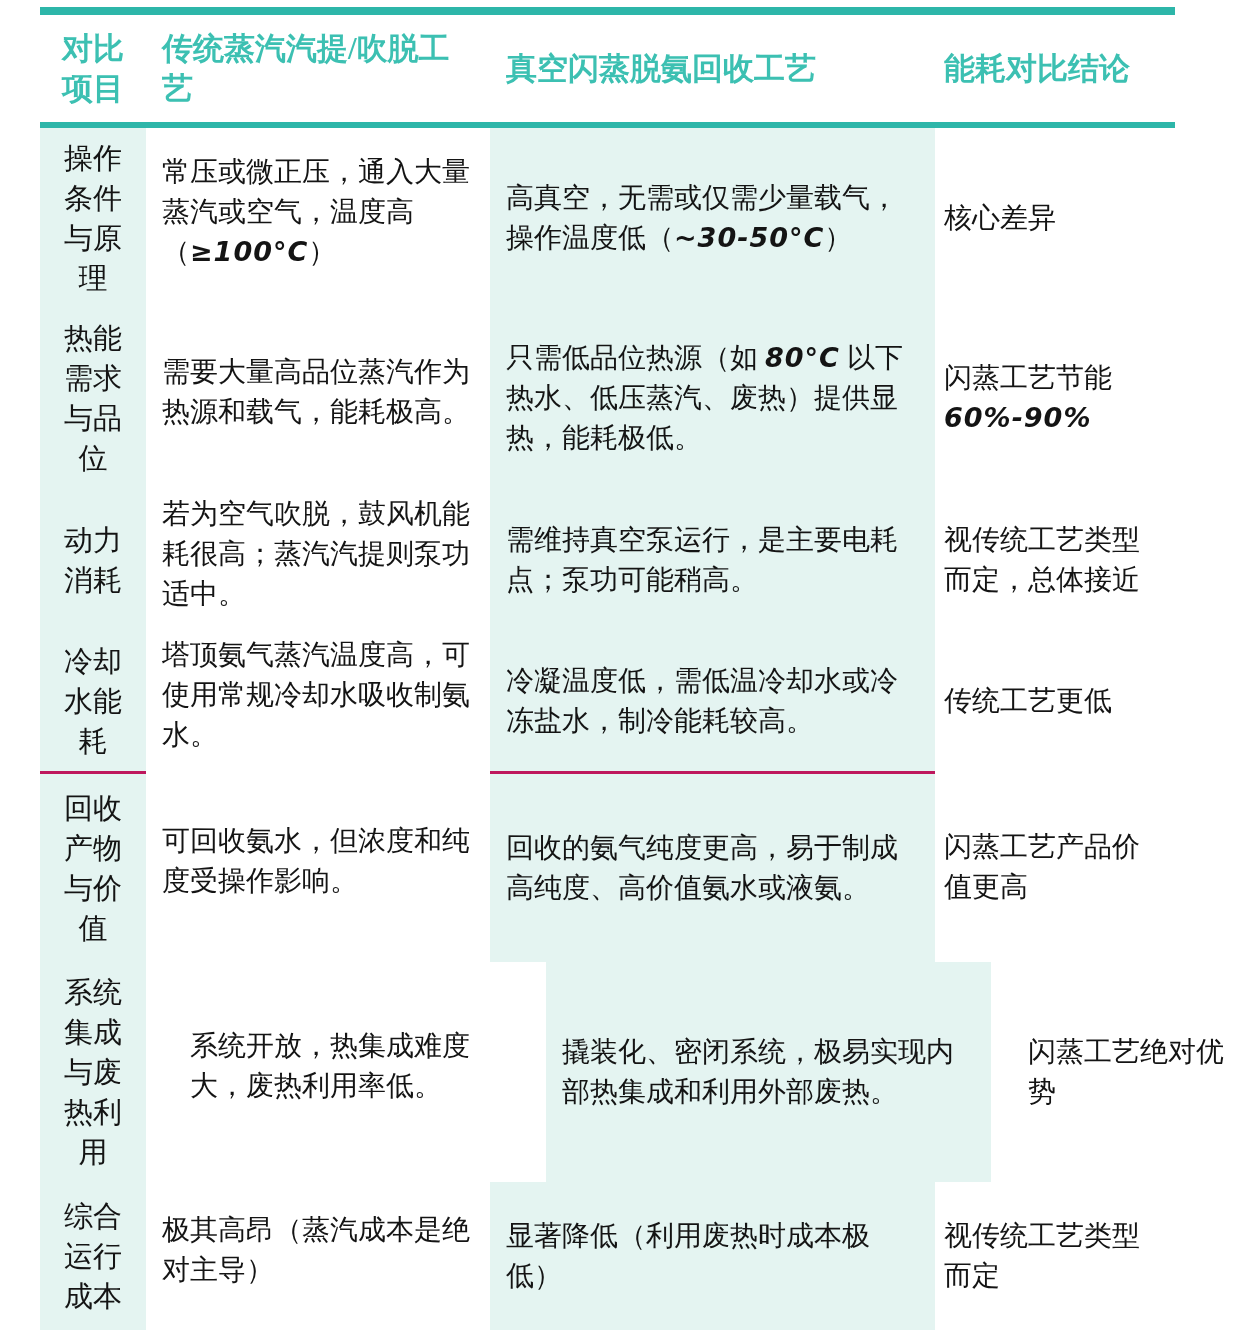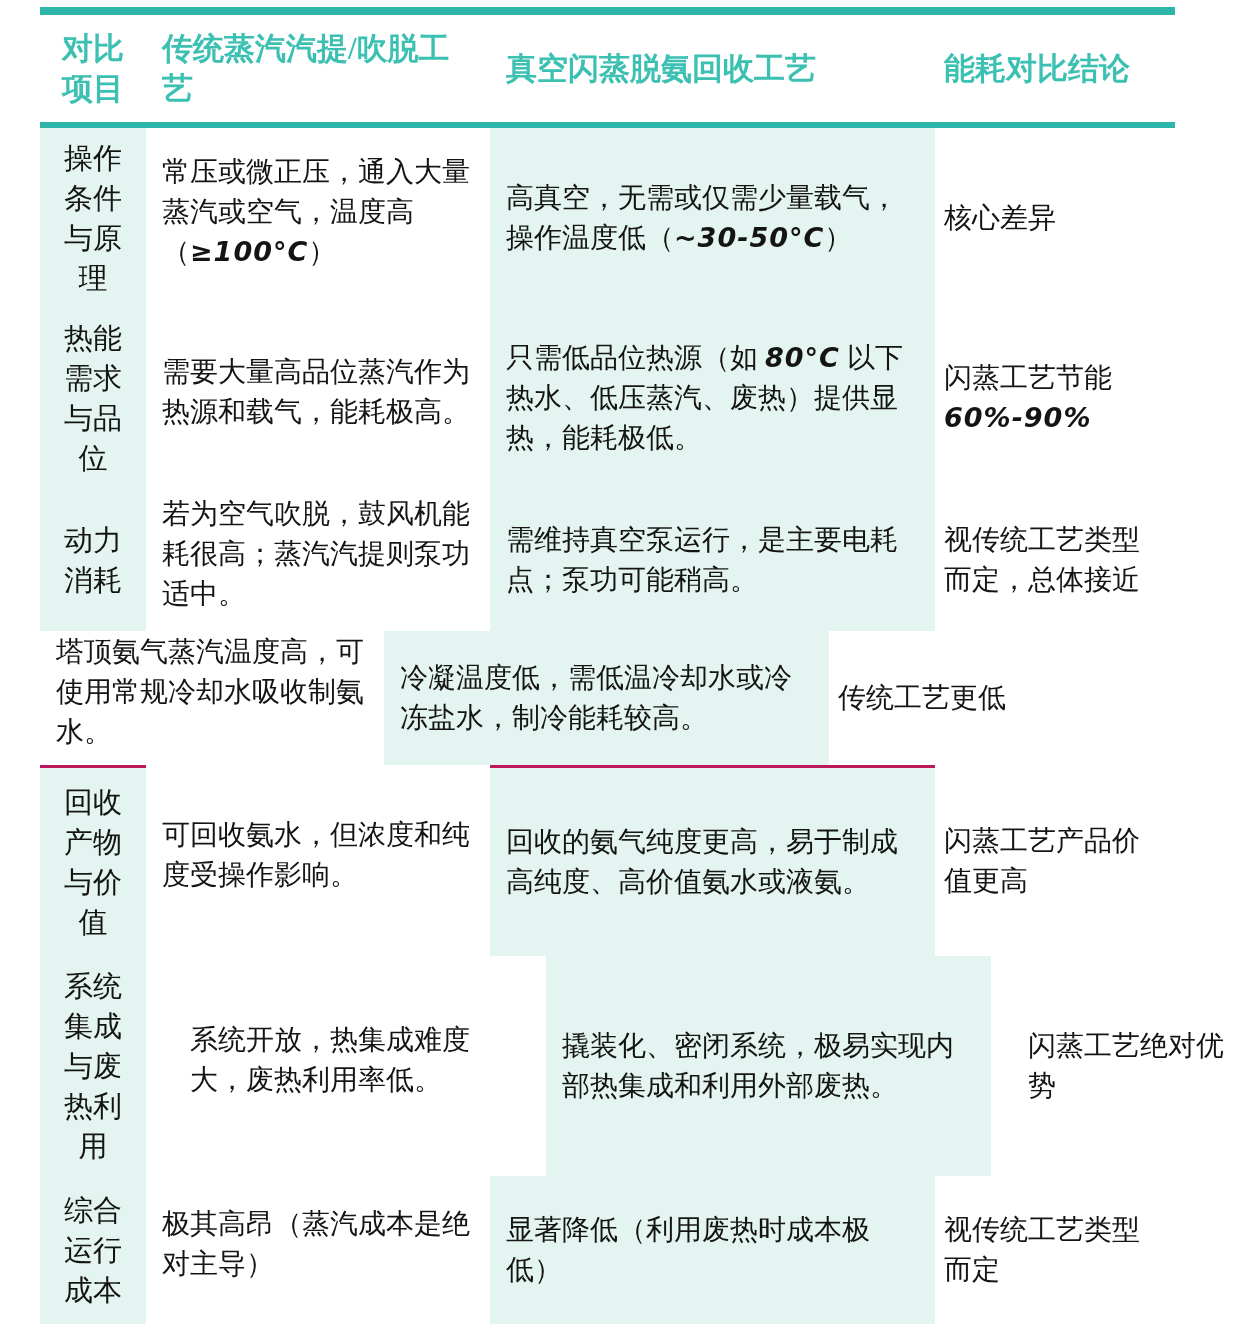--- a/index.html
+++ b/index.html
@@ -122,20 +122,23 @@
           </div>
     <div class="cell c3 shaded">
             <span class="txt"><span>需维持真空泵运行，是主要电耗点；泵功可能稍高。</span></span>
           </div>
     <div class="cell c4">
             <span class="txt"><span>视传统工艺类型而定，总体接近</span></span>
           </div>
   </div>
 
   <div class="brow">
+    <div class="cell c1 shaded">
+            <span class="txt">冷却水能耗</span>
+          </div>
     <div class="cell c2">
             <span class="txt"><span>塔顶氨气蒸汽温度高，可使用常规冷却水吸收制氨水。</span></span>
           </div>
     <div class="cell c3 shaded">
             <span class="txt"><span>冷凝温度低，需低温冷却水或冷冻盐水，制冷能耗较高。</span></span>
           </div>
     <div class="cell c4">
             <span class="txt"><span>传统工艺更低</span></span>
           </div>
   </div>

